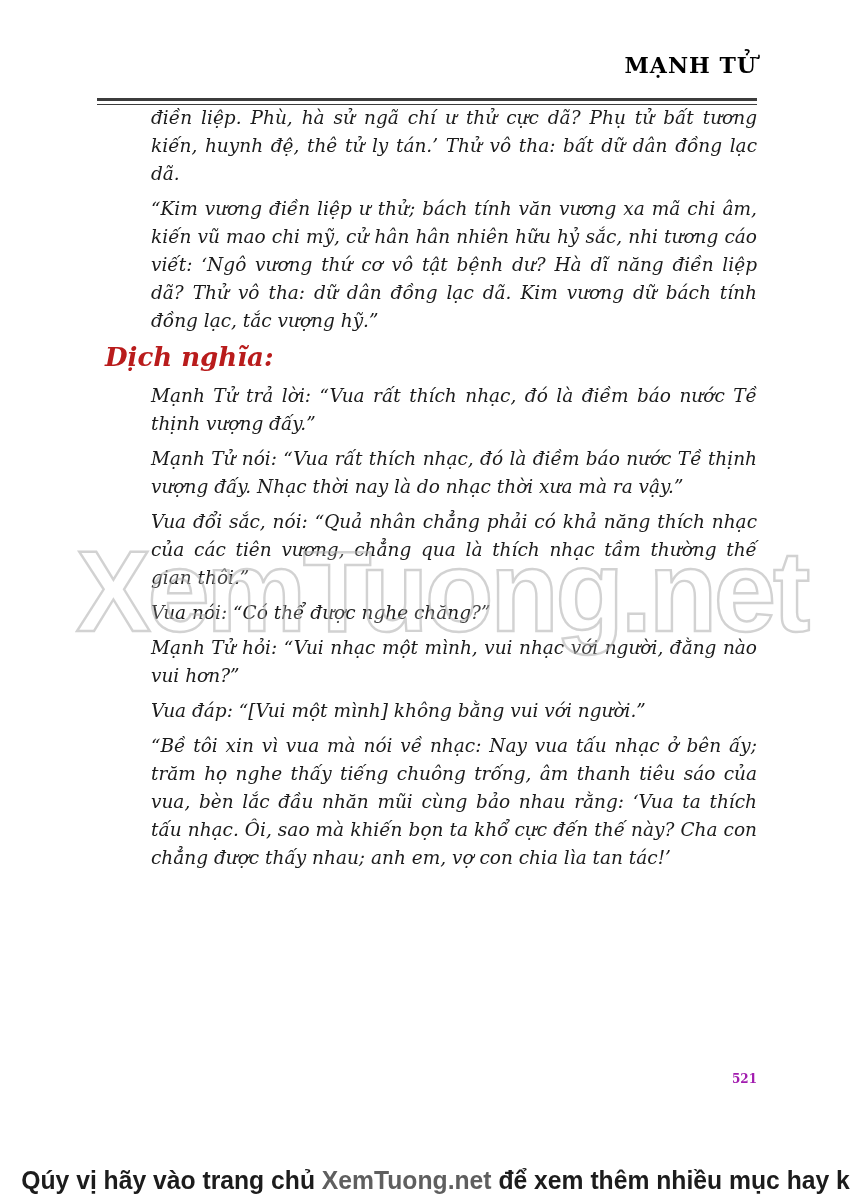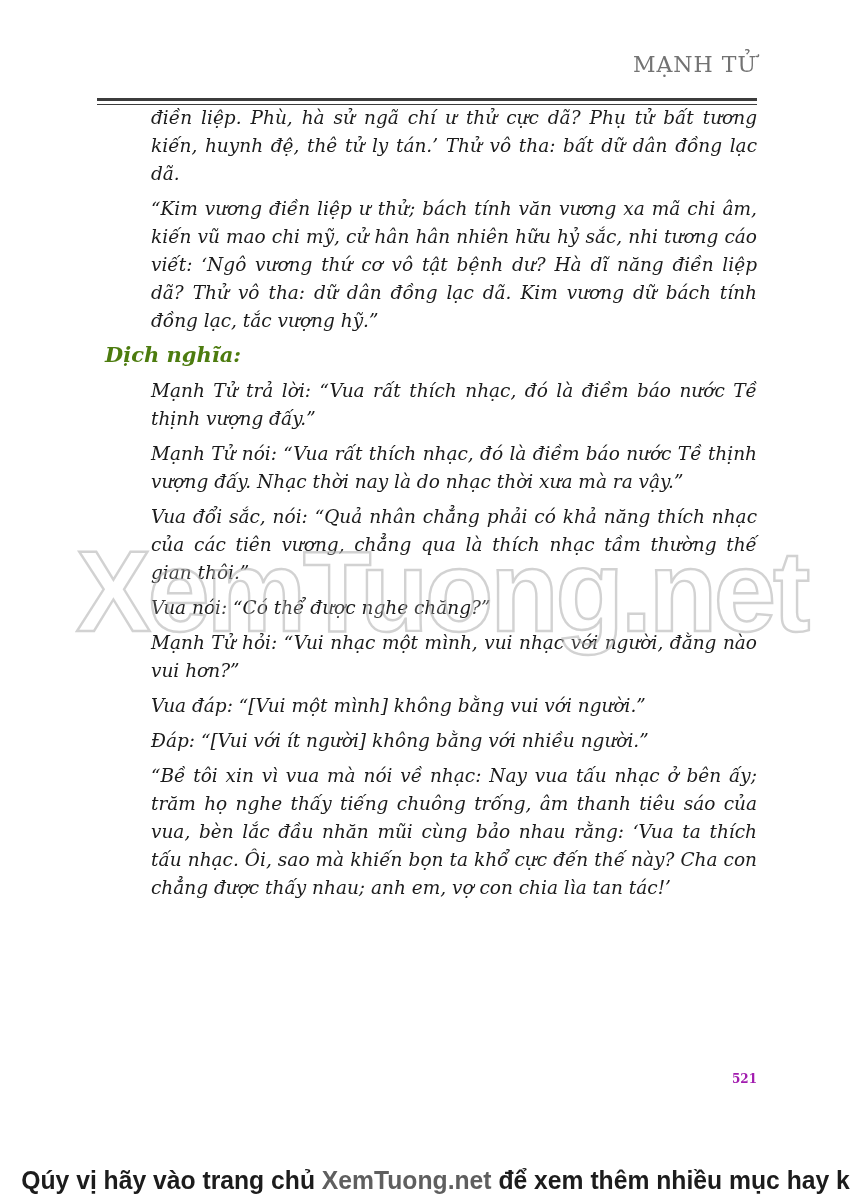--- a/index.html
+++ b/index.html
@@ -8,24 +8,24 @@
     width:850px;height:1202px;
     margin:0 auto;
     background:#ffffff;
     font-family:"DejaVu Serif","Liberation Serif",serif;
     color:#1b1b1b;
     overflow:hidden;
   }
   .running-head{
     position:absolute;
     top:52px;right:93px;
-    font-weight:normal;
+    font-weight:bold;
     font-size:22px;
     letter-spacing:1px;
-    color:#737373;
+    color:#000000;
   }
   .head-rule{
     position:absolute;
     top:98px;left:97px;right:93px;
     height:3px;
     border-top:3px solid #3c3c3c;
     border-bottom:1px solid #3c3c3c;
   }
   .content{
     position:absolute;
@@ -34,23 +34,23 @@
   .content p{
     font-style:italic;
     font-size:18.5px;
     line-height:28px;
     text-align:justify;
     margin:0 0 7px 8px;
   }
   .section-heading{
     font-style:italic;
     font-weight:bold;
-    font-size:21px;
+    font-size:26px;
     margin:6px 0 10px -38px;
-    color:#4d7c0f;
+    color:#b91c1c;
   }
   .watermark{
     position:absolute;
     top:534px;left:76px;
     font-family:"Liberation Sans","DejaVu Sans",sans-serif;
     font-weight:bold;
     font-size:140px;
     line-height:1;
     white-space:nowrap;
     color:rgba(255,255,255,0.25);
@@ -99,21 +99,20 @@
     <p>“Kim vương điền liệp ư thử; bách tính văn vương xa mã chi âm, kiến vũ mao chi mỹ, cử hân hân nhiên hữu hỷ sắc, nhi tương cáo viết: ‘Ngô vương thứ cơ vô tật bệnh dư? Hà dĩ năng điền liệp dã? Thử vô tha: dữ dân đồng lạc dã. Kim vương dữ bách tính đồng lạc, tắc vượng hỹ.”</p>
 
     <div class="section-heading">Dịch nghĩa:</div>
 
     <p>Mạnh Tử trả lời: “Vua rất thích nhạc, đó là điềm báo nước Tề thịnh vượng đấy.”</p>
     <p>Mạnh Tử nói: “Vua rất thích nhạc, đó là điềm báo nước Tề thịnh vượng đấy. Nhạc thời nay là do nhạc thời xưa mà ra vậy.”</p>
     <p>Vua đổi sắc, nói: “Quả nhân chẳng phải có khả năng thích nhạc của các tiên vương, chẳng qua là thích nhạc tầm thường thế gian thôi.”</p>
     <p>Vua nói: “Có thể được nghe chăng?”</p>
     <p>Mạnh Tử hỏi: “Vui nhạc một mình, vui nhạc với người, đằng nào vui hơn?”</p>
     <p>Vua đáp: “[Vui một mình] không bằng vui với người.”</p>
-    <p>Đáp: “[Vui với ít người] không bằng với nhiều người.”</p>
     <p>“Bề tôi xin vì vua mà nói về nhạc: Nay vua tấu nhạc ở bên ấy; trăm họ nghe thấy tiếng chuông trống, âm thanh tiêu sáo của vua, bèn lắc đầu nhăn mũi cùng bảo nhau rằng: ‘Vua ta thích tấu nhạc. Ôi, sao mà khiến bọn ta khổ cực đến thế này? Cha con chẳng được thấy nhau; anh em, vợ con chia lìa tan tác!’</p>
   </div>
 
   <div class="watermark">XemTuong.net</div>
 
   <div class="page-number">521</div>
 
   <div class="site-footer"><span>Qúy vị hãy vào trang chủ </span><a href="#" class="footer-link">XemTuong.net</a><span> để xem thêm nhiều mục hay khác</span></div>
 
 </div>

